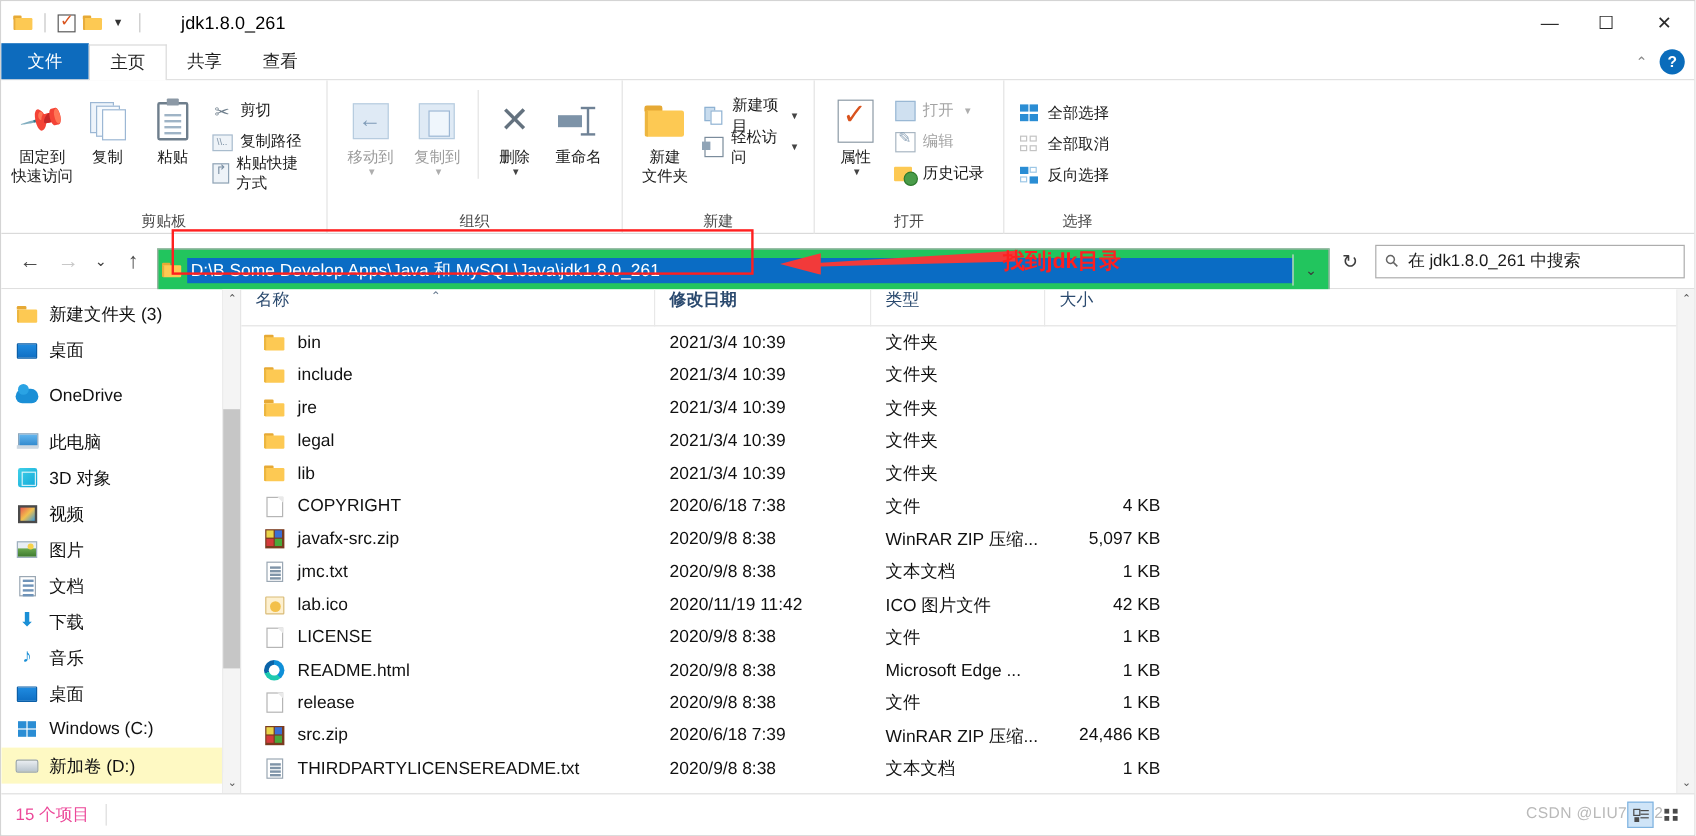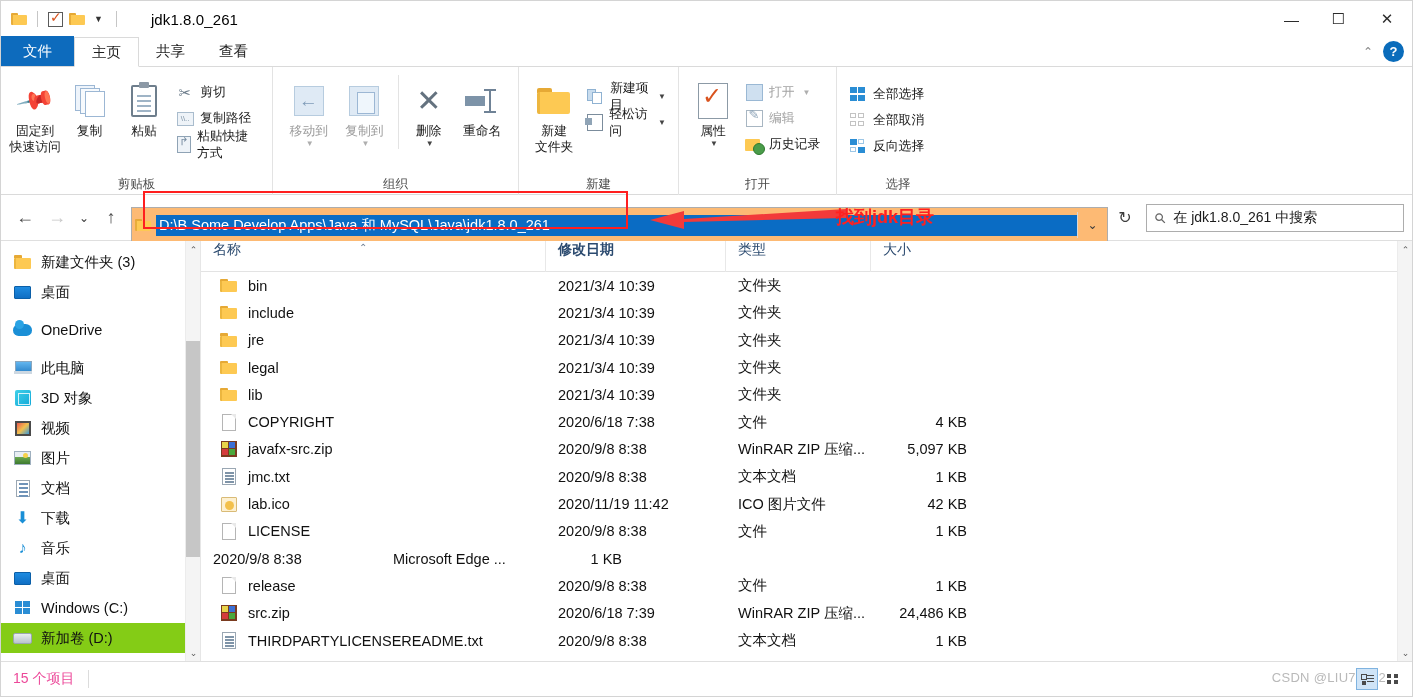--- a/index.html
+++ b/index.html
@@ -248,21 +248,21 @@
     font-size: 18px; color: #4c4c4c;
   }
   .navbtn.dim { color: #c8c8c8; }
   .navbtn.small { width: 22px; font-size: 12px; color: #3c3c3c;}
   .addrbox {
     position: relative;
     flex: 1;
     height: 36px;
     border: 1px solid #adadad;
     display: flex; align-items: center;
-    background: #fdba74;
+    background: #22c55e;
     margin-left: 4px;
     margin-top: 15px;
   }
   .addr-folder {
     width: 22px; display: flex; align-items: center; justify-content: center;
   }
   .addr-text {
     flex: 1;
     font-size: 14.5px; color: #ffffff;
     background: #0a6cc4;
@@ -321,21 +321,21 @@
     padding-top: 6px;
   }
   .nav-item {
     display: flex; align-items: center; gap: 9px;
     height: 30px; padding-left: 30px;
     font-size: 14.5px; color: #111;
     white-space: nowrap;
   }
   .nav-item.root { padding-left: 12px; }
   .nav-item.child { padding-left: 12px; }
-  .nav-item.selected { background: #84cc16; }
+  .nav-item.selected { background: #fef9c3; }
   .nav-icon { width: 19px; height: 18px; display: flex; align-items: center; justify-content: center; flex: 0 0 19px;}
 
   .ico-folder {
     width: 17px; height: 14px; position: relative;
   }
   .ico-folder::before { content:""; position:absolute; left:0; top:0; width:8px; height:3px; background:#e6a935; border-radius:1px 1px 0 0;}
   .ico-folder::after { content:""; position:absolute; left:0; top:2.5px; width:15px; height:11px; background:#fdc953; border-radius:1px; border-left:2px solid #ecb63f;}
   .ico-desktop { width:17px; height:13px; background: linear-gradient(#1f8be0,#0f6fc4); border:1.5px solid #0b5fa8; border-radius:1px;}
   .ico-onedrive { width:19px; height:12px; background:#1a8fd6; border-radius: 8px 8px 7px 7px; position:relative;}
   .ico-onedrive::before{content:"";position:absolute;left:2px;top:-4px;width:9px;height:9px;border-radius:50%;background:#2aa3e4;}
@@ -970,20 +970,26 @@
                 <span class="ico-file"></span>
               </span>
             <span>LICENSE</span>
           </div>
           <div class="c-date">2020/9/8 8:38</div>
           <div class="c-type">文件</div>
           <div class="c-size">1 KB</div>
         </div>
 
         <div class="frow">
+          <div class="c-name">
+            <span class="f-ico">
+                <span class="ico-edge"></span>
+              </span>
+            <span>README.html</span>
+          </div>
           <div class="c-date">2020/9/8 8:38</div>
           <div class="c-type">Microsoft Edge ...</div>
           <div class="c-size">1 KB</div>
         </div>
 
         <div class="frow">
           <div class="c-name">
             <span class="f-ico">
                 <span class="ico-file"></span>
               </span>

